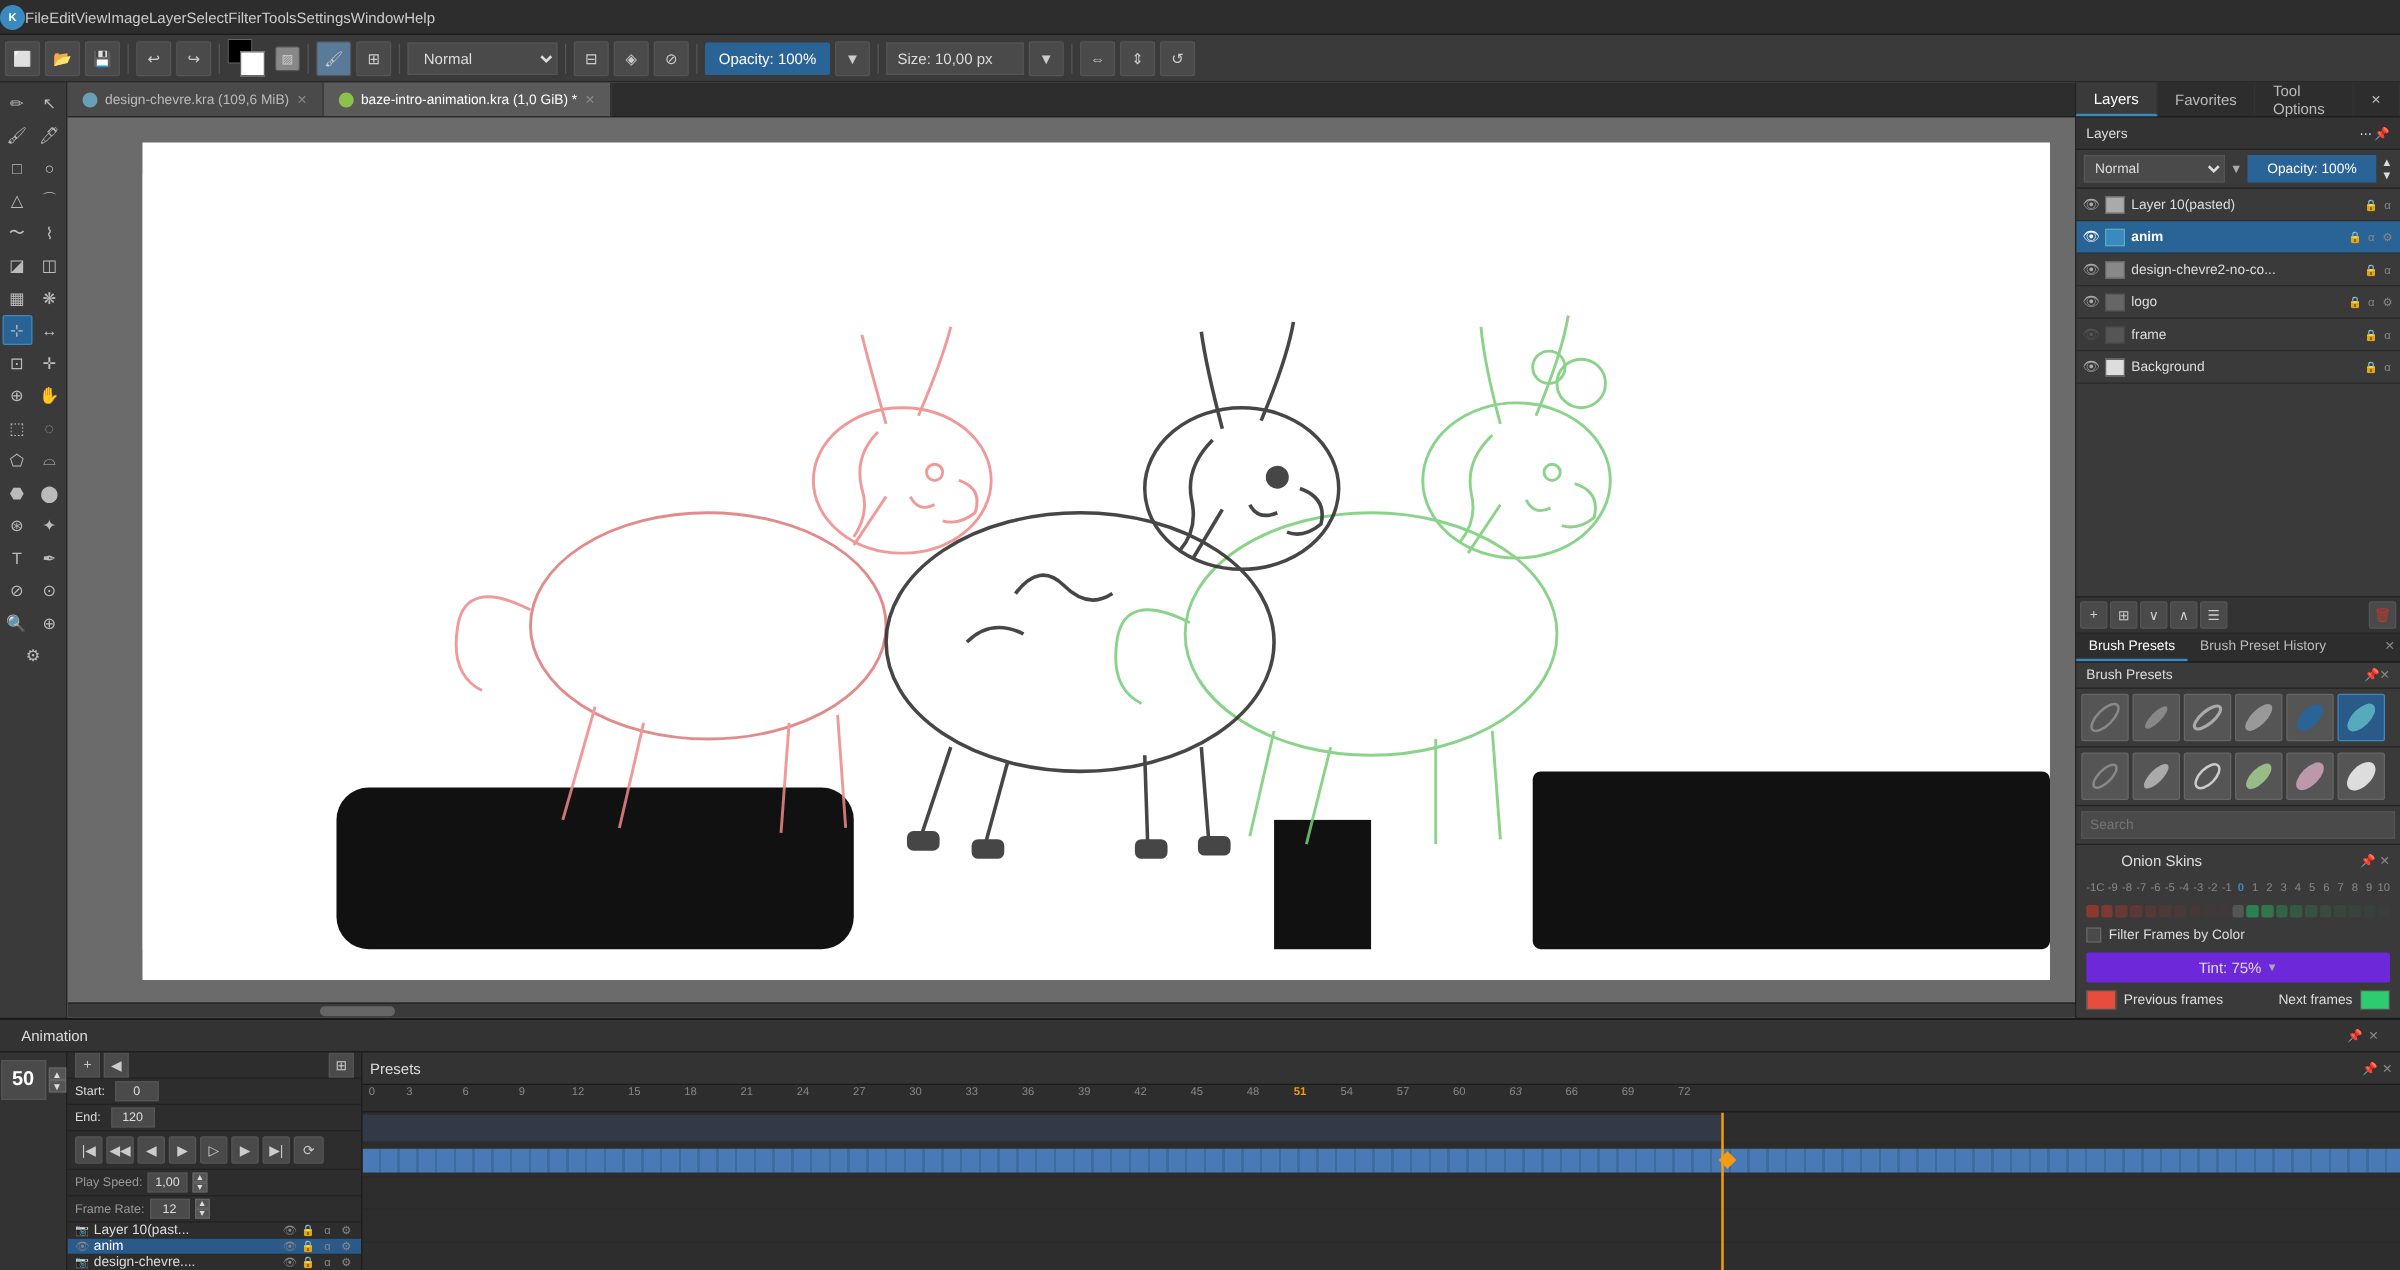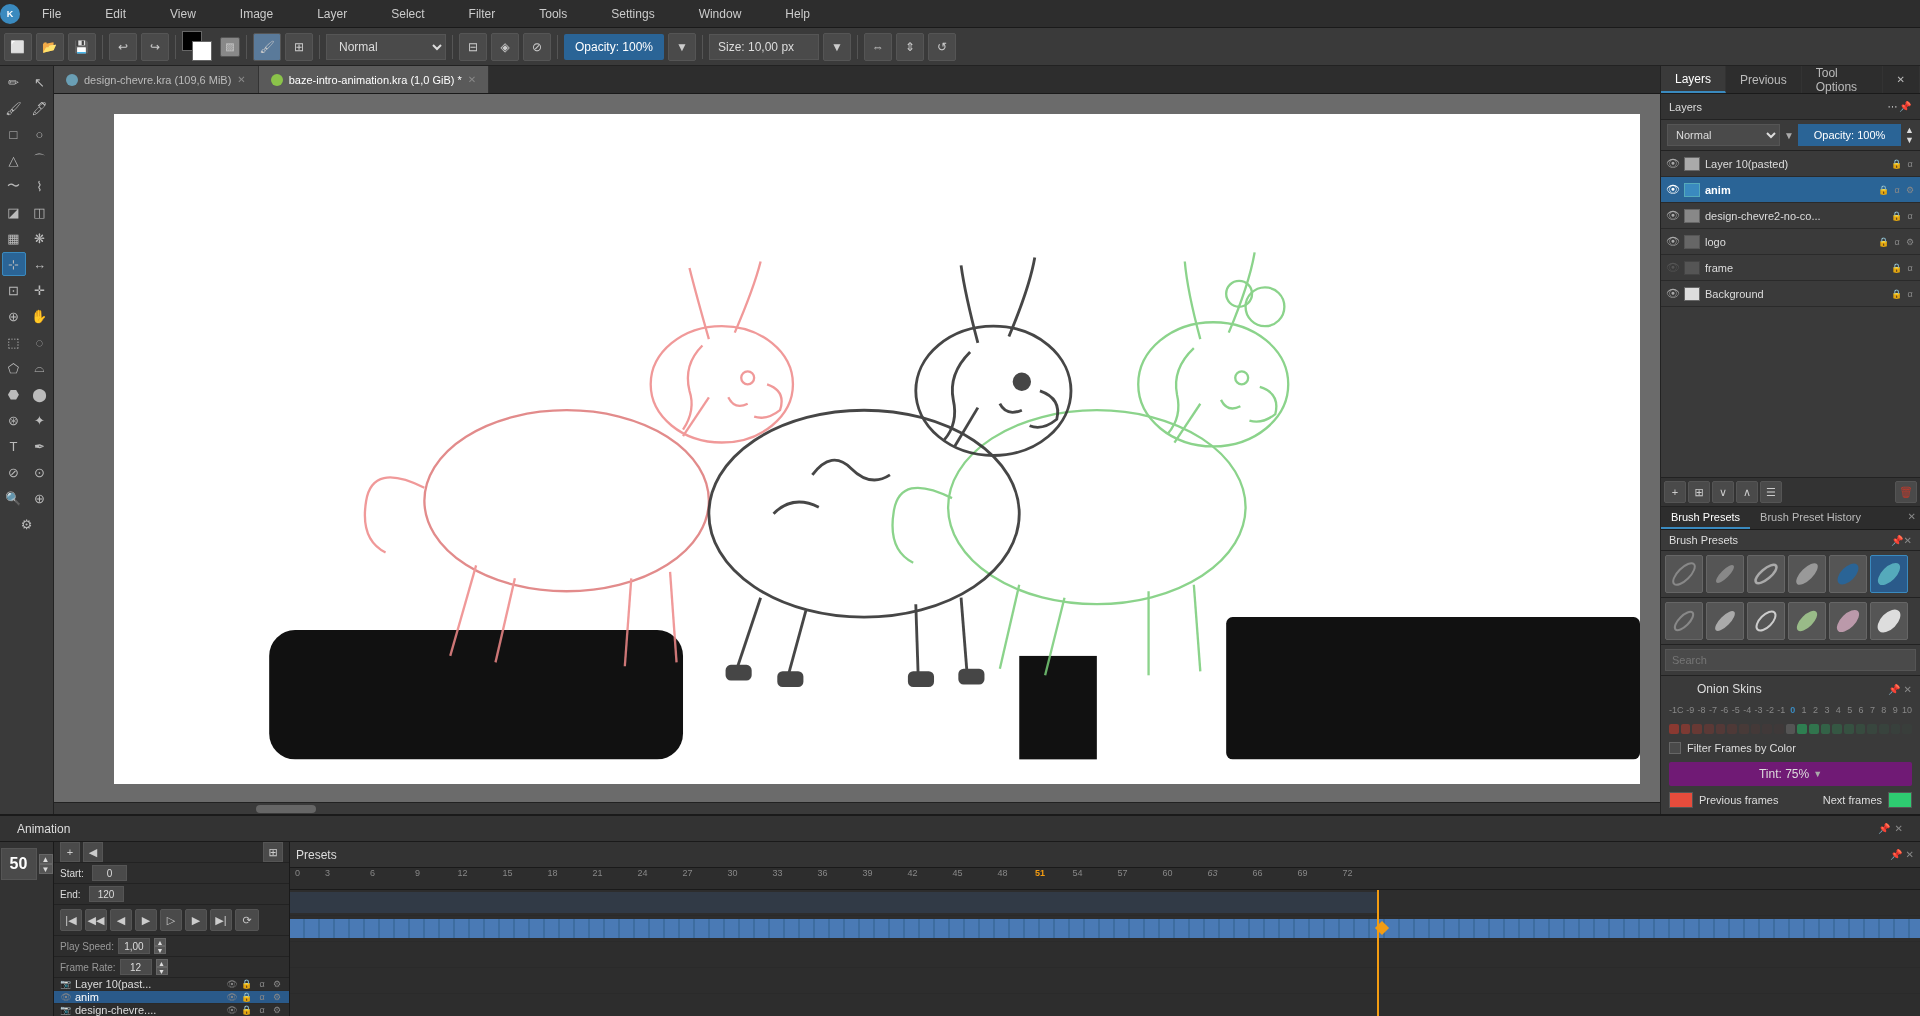--- a/index.html
+++ b/index.html
@@ -1,20 +1,20 @@
 <!DOCTYPE html>
 <html><head>
   <meta charset="utf-8">
   <style>
     * { margin: 0; padding: 0; box-sizing: border-box; }
     body { width: 1920px; height: 1016px; background: #3c3c3c; font-family: 'Segoe UI', Arial, sans-serif; font-size: 12px; color: #ddd; overflow: hidden; }
 
     
     #menu-bar { display: flex; align-items: center; height: 28px; background: #2d2d2d; border-bottom: 1px solid #1a1a1a; }
-    .menu-item { padding: 4px 22px; cursor: pointer; color: #ccc; font-size: 12px; }
+    .menu-item { padding: 4px 0; cursor: pointer; color: #ccc; font-size: 12px; }
 
     
     #toolbar { display: flex; align-items: center; height: 38px; background: #3a3a3a; border-bottom: 1px solid #222; padding: 0 4px; gap: 4px; }
     .toolbar-btn { width: 28px; height: 28px; background: #4a4a4a; border: 1px solid #555; display: flex; align-items: center; justify-content: center; cursor: pointer; border-radius: 2px; font-size: 12px; color: #ccc; }
     .toolbar-separator { width: 1px; height: 24px; background: #555; margin: 0 2px; }
     .blend-mode-select { height: 26px; background: #4a4a4a; border: 1px solid #555; color: #ddd; padding: 0 8px; min-width: 120px; font-size: 12px; }
     .opacity-control { display: flex; align-items: center; background: #2a6496; height: 26px; padding: 0 8px; border-radius: 2px; color: #fff; font-size: 12px; min-width: 100px; justify-content: center; }
     .size-control { display: flex; align-items: center; background: #4a4a4a; border: 1px solid #555; height: 26px; padding: 0 8px; font-size: 12px; min-width: 110px; }
 
     
@@ -87,21 +87,21 @@
     #onion-panel { border-top: 1px solid #222; padding: 6px 8px; }
     .onion-header { display: flex; align-items: center; justify-content: space-between; margin-bottom: 6px; font-size: 12px; }
     .onion-numbers { display: flex; gap: 2px; margin-bottom: 6px; }
     .onion-num { width: 18px; height: 16px; display: flex; align-items: center; justify-content: center; font-size: 9px; color: #888; }
     .onion-bars { display: flex; gap: 2px; margin-bottom: 8px; }
     .onion-bar { flex: 1; height: 10px; background: #555; border-radius: 2px; }
     .onion-bar.prev { background: #c0392b; opacity: 0.6; }
     .onion-bar.next { background: #27ae60; opacity: 0.6; }
     .filter-checkbox-row { display: flex; align-items: center; gap: 6px; margin-bottom: 8px; }
     .filter-checkbox { width: 12px; height: 12px; border: 1px solid #666; background: #4a4a4a; cursor: pointer; }
-    .tint-row { display: flex; align-items: center; background: #701a75; height: 24px; justify-content: center; font-size: 12px; margin-bottom: 6px; border-radius: 2px; }
+    .tint-row { display: flex; align-items: center; background: #6d28d9; height: 24px; justify-content: center; font-size: 12px; margin-bottom: 6px; border-radius: 2px; }
     .color-row { display: flex; align-items: center; gap: 6px; font-size: 11px; }
     .color-swatch-red { width: 24px; height: 16px; background: #e74c3c; border: 1px solid #555; cursor: pointer; }
     .color-swatch-green { width: 24px; height: 16px; background: #2ecc71; border: 1px solid #555; cursor: pointer; }
 
     
     #anim-panel { height: 200px; background: #2d2d2d; border-top: 2px solid #1a1a1a; display: flex; flex-direction: column; }
     #anim-header { display: flex; align-items: center; justify-content: space-between; padding: 0 17px; height: 26px; background: #333; border-bottom: 1px solid #1a1a1a; }
     #anim-content { display: flex; flex: 1; overflow: hidden; }
 
     
@@ -380,21 +380,21 @@
       <div id="h-scrollbar" style="position:absolute;bottom:0;left:0;right:0;height:12px;background:#3a3a3a;">
         <div class="scrollbar-thumb-h"></div>
       </div>
     </div>
   </div>
 
   <div id="right-panel">
 
     <div id="right-tabs">
       <div class="right-tab active">Layers</div>
-      <div class="right-tab">Previous</div>
+      <div class="right-tab">Favorites</div>
       <div class="right-tab">Tool Options</div>
       <div style="flex:1;"></div>
       <div class="right-tab" style="font-size:10px;">✕</div>
     </div>
 
     <div id="layers-panel">
 
       <div class="panel-header">
         <span>Layers</span>
         <div style="display:flex;gap:2px;">

